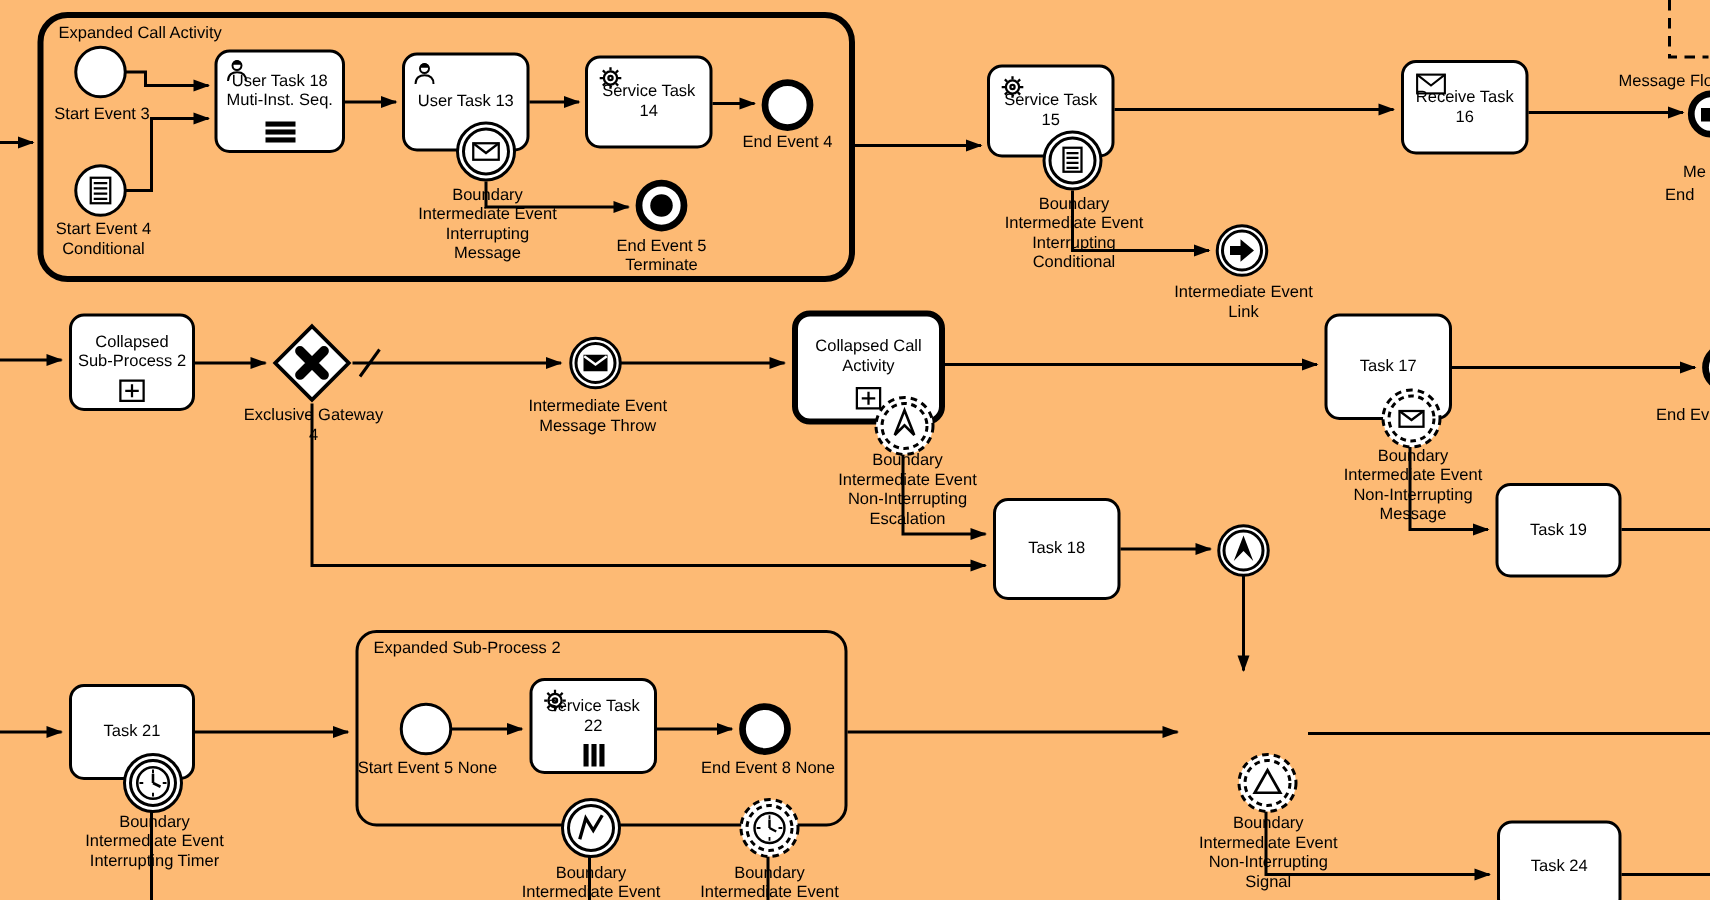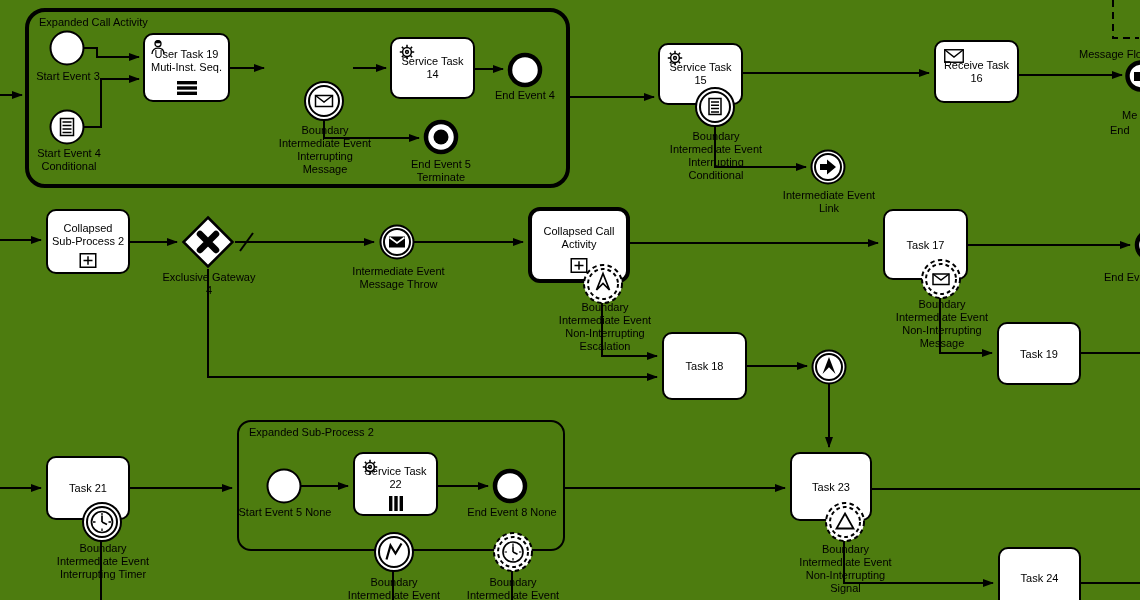--- a/index.html
+++ b/index.html
@@ -1,16 +1,16 @@
 <!DOCTYPE html>
 <html><head>
 <meta charset="utf-8">
 <style>
   html,body{margin:0;padding:0;background:#fff;}
-  #canvas{position:relative;width:1140px;height:600px;background:#4d7c0f;overflow:hidden;
+  #canvas{position:relative;width:1140px;height:600px;background:#fdba74;overflow:hidden;
           font-family:"Liberation Sans",sans-serif;color:#000;}
   #flows{position:absolute;left:0;top:0;}
   .lbl{position:absolute;font-size:11px;line-height:13px;text-align:center;white-space:pre-line;}
   .lbl-left{text-align:left;white-space:nowrap;}
   .task{position:absolute;border:2px solid #000;border-radius:10px;background:#fff;box-sizing:border-box;}
   .thick{border-width:4px;border-radius:12px;}
   .cont{position:absolute;border:2px solid #000;border-radius:14px;background:transparent;box-sizing:border-box;}
   .cont.thick{border-width:4px;border-radius:20px;}
   .task-label{position:absolute;left:0;right:0;top:50%;transform:translateY(-50%);
               font-size:11px;line-height:13px;text-align:center;white-space:pre-line;}
@@ -78,29 +78,37 @@
   <div class="cont" style="left:237px;top:420px;width:328px;height:131px;">
     <div class="cont-label">Expanded Sub-Process 2</div>
   </div>
 
   <div class="task" style="left:143px;top:33px;width:87px;height:69px;">
     <svg class="icon" width="14" height="16">
       <circle cx="7" cy="4.7" r="3" fill="none" stroke="#000" stroke-width="1.3"></circle>
       <path d="M4,4.2 A3,3 0 0 1 10,4.2 Z" fill="#000"></path>
       <path d="M1,15 C1,10.5 4,9.2 7,9.2 C10,9.2 13,10.5 13,15" fill="none" stroke="#000" stroke-width="1.3"></path>
     </svg>
-    <div class="task-label raised">User Task 19
+    <div class="task-label raised">User Task 18
 Muti-Inst. Seq.</div>
     <svg class="marker-bottom" width="20" height="14">
       <rect x="0" y="0" width="20" height="3.4" fill="#000"></rect>
         <rect x="0" y="5.3" width="20" height="3.4" fill="#000"></rect>
         <rect x="0" y="10.6" width="20" height="3.4" fill="#000"></rect>
     </svg>
   </div>
 
+  <div class="task" style="left:268px;top:35px;width:85px;height:66px;">
+    <svg class="icon" width="14" height="16">
+      <circle cx="7" cy="4.7" r="3" fill="none" stroke="#000" stroke-width="1.3"></circle>
+      <path d="M4,4.2 A3,3 0 0 1 10,4.2 Z" fill="#000"></path>
+      <path d="M1,15 C1,10.5 4,9.2 7,9.2 C10,9.2 13,10.5 13,15" fill="none" stroke="#000" stroke-width="1.3"></path>
+    </svg>
+    <div class="task-label">User Task 13</div>
+  </div>
 
   <div class="task" style="left:390px;top:37px;width:85px;height:62px;">
     <svg class="icon" width="18" height="18">
       <g stroke="#000" stroke-width="1.5" fill="none">
         <circle cx="9" cy="9" r="4.4"></circle>
           <circle cx="9" cy="9" r="1.4"></circle>
         <path d="M9,1.8 L9,4 M9,14 L9,16.2 M1.8,9 L4,9 M14,9 L16.2,9 M3.9,3.9 L5.5,5.5 M12.5,12.5 L14.1,14.1 M14.1,3.9 L12.5,5.5 M5.5,12.5 L3.9,14.1"></path>
       </g>
     </svg>
     <div class="task-label">Service Task
@@ -169,23 +177,20 @@
     </svg>
     <div class="task-label raised">Service Task
 22</div>
     <svg class="marker-bottom" style="bottom:3px;" width="14" height="15">
       <rect x="0" y="0" width="3.4" height="15" fill="#000"></rect>
         <rect x="5.3" y="0" width="3.4" height="15" fill="#000"></rect>
         <rect x="10.6" y="0" width="3.4" height="15" fill="#000"></rect>
     </svg>
   </div>
 
-  <div class="task" style="left:790px;top:452px;width:82px;height:69px;">
-    <div class="task-label">Task 23</div>
-  </div>
   <div class="task" style="left:998px;top:547px;width:83px;height:62px;">
     <div class="task-label">Task 24</div>
   </div>
 
   <svg class="evt" style="left:181px;top:215px;" width="54" height="54">
     <polygon points="27,2.5 51.5,27 27,51.5 2.5,27" fill="#fff" stroke="#000" stroke-width="2.5"></polygon>
     <path d="M19,19 L35,35 M35,19 L19,35" stroke="#000" stroke-width="6.5" stroke-linecap="round"></path>
   </svg>
 
   <svg class="evt" style="left:48px;top:29px;" width="38" height="38">

